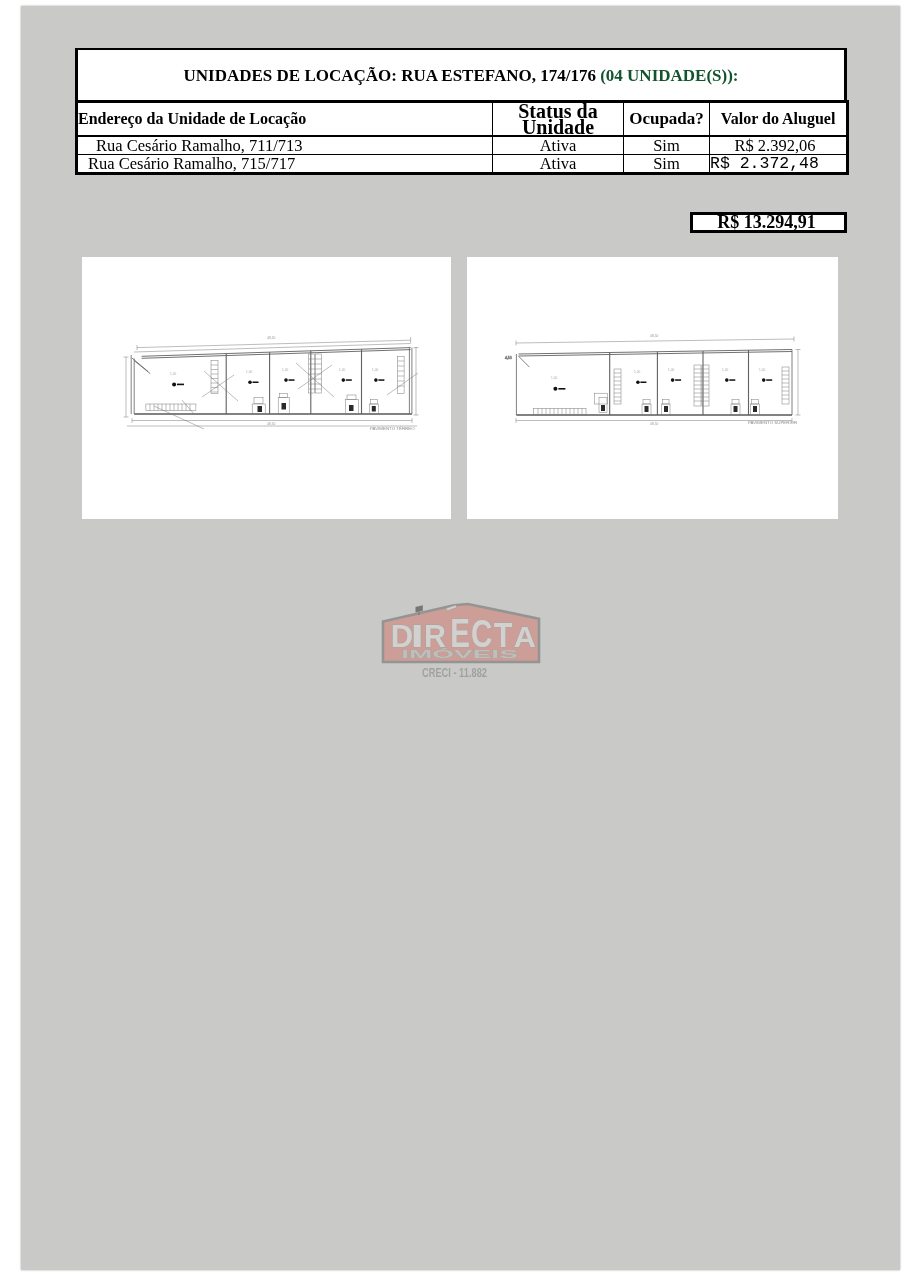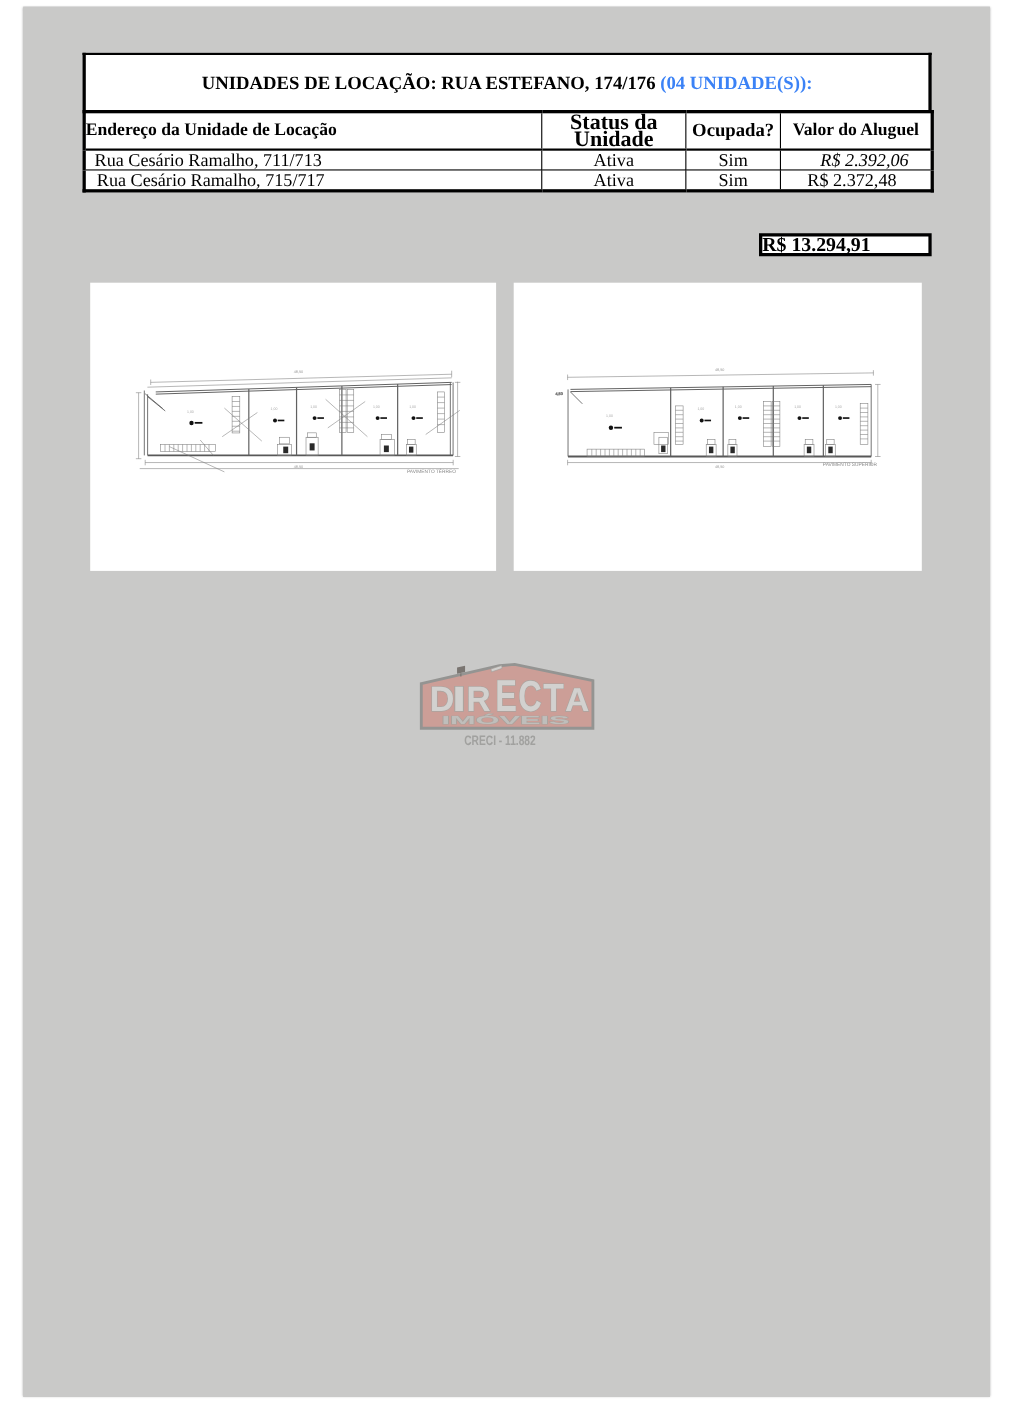--- a/index.html
+++ b/index.html
@@ -6,58 +6,58 @@
   body{font-family:"Liberation Serif",serif;position:relative;}
   .abs{position:absolute;}
 </style>
 </head>
 <body>
 
 <div class="abs" style="left:21px;top:6px;width:879px;height:1264px;background:#c9c9c8;box-shadow:0 0 2px #aaa;"></div>
 
 <div class="abs" style="left:75px;top:48px;width:772px;">
 
-  <div class="abs" style="left:0;top:0;width:766px;height:50px;border:2px solid #000;border-bottom:0;border-left-width:3px;border-right-width:3px;background:#fff;text-align:center;line-height:51px;font-size:17px;font-weight:bold;color:#000;">UNIDADES DE LOCAÇÃO: RUA ESTEFANO, 174/176&nbsp;<span style="color:#3b82f6;">(04 UNIDADE(S)):</span></div>
+  <div class="abs" style="left:0;top:0;width:766px;height:50px;border:2px solid #000;border-bottom:0;border-left-width:3px;border-right-width:3px;background:#fff;text-align:center;line-height:51px;font-size:17px;font-weight:bold;color:#000;">UNIDADES DE LOCAÇÃO: RUA ESTEFANO, 174/176&nbsp;<span style="color:#14532d;">(04 UNIDADE(S)):</span></div>
 
   <table style="position:absolute;left:0;top:52px;width:772px;border-collapse:collapse;table-layout:fixed;background:#fff;font-size:16.5px;line-height:16px;" cellspacing="0">
     <colgroup>
         <col style="width:416px">
         <col style="width:131px">
         <col style="width:86px">
         <col style="width:138px">
       </colgroup>
 
     <tbody>
         <tr style="font-weight:bold;">
       <td style="height:15px;border:1.5px solid #000;border-top:3px solid #000;border-bottom:2px solid #000;border-left:3px solid #000;padding:0;font-size:16px;">Endereço da Unidade de Locação</td>
       <td style="height:15px;border:1.5px solid #000;border-top:3px solid #000;border-bottom:2px solid #000;text-align:center;padding:0;font-size:20px;">Status da Unidade</td>
       <td style="height:15px;border:1.5px solid #000;border-top:3px solid #000;border-bottom:2px solid #000;text-align:center;padding:0;font-size:17px;">Ocupada?</td>
       <td style="height:15px;border:1.5px solid #000;border-top:3px solid #000;border-bottom:2px solid #000;border-right:3px solid #000;text-align:center;padding:0;font-size:16px;font-family:Liberation Serif, serif;">Valor do Aluguel</td>
     </tr>
 
 
 
     <tr>
-      <td style="height:17px;border:1.5px solid #000;border-left:3px solid #000;padding:0 0 0 8px;">Rua Cesário Ramalho, 711/713</td>
+      <td style="height:17px;border:1.5px solid #000;border-left:3px solid #000;padding:0 0 0 18px;">Rua Cesário Ramalho, 711/713</td>
       <td style="height:17px;border:1.5px solid #000;text-align:center;padding:0;">Ativa</td>
       <td style="height:17px;border:1.5px solid #000;text-align:center;padding:0;">Sim</td>
-      <td style="height:17px;border:1.5px solid #000;border-right:3px solid #000;text-align:right;padding:0 20px 0 0;font-style:italic;">R$ 2.392,06</td>
+      <td style="height:17px;border:1.5px solid #000;border-right:3px solid #000;text-align:center;padding:0 6px 0 0;">R$ 2.392,06</td>
     </tr>
 
     <tr>
       <td style="height:17px;border:1.5px solid #000;border-bottom:3px solid #000;border-left:3px solid #000;padding:0 0 0 10px;">Rua Cesário Ramalho, 715/717</td>
       <td style="height:17px;border:1.5px solid #000;border-bottom:3px solid #000;text-align:center;padding:0;">Ativa</td>
       <td style="height:17px;border:1.5px solid #000;border-bottom:3px solid #000;text-align:center;padding:0;">Sim</td>
-      <td style="height:17px;border:1.5px solid #000;border-bottom:3px solid #000;border-right:3px solid #000;text-align:center;padding:0 7px 0 0;">R$ 2.372,48</td>
+      <td style="height:17px;border:1.5px solid #000;border-bottom:3px solid #000;border-right:3px solid #000;text-align:left;padding:0 7px 0 0;font-family:Liberation Mono, monospace;">R$ 2.372,48</td>
     </tr>
   </tbody>
     </table>
 </div>
 
-<div class="abs" style="left:690px;top:212px;width:147px;height:15px;border:3px solid #000;background:#fff;text-align:left;line-height:15px;font-size:18px;font-weight:bold;padding-right:4px;">R$ 13.294,91</div>
+<div class="abs" style="left:690px;top:212px;width:147px;height:15px;border:3px solid #000;background:#fff;text-align:center;line-height:15px;font-size:18px;font-weight:bold;padding-right:4px;">R$ 13.294,91</div>
 
 <div class="abs" style="left:82px;top:257px;width:369px;height:262px;background:#fff;">
 <svg style="filter:blur(0.3px)" width="369" height="262" viewBox="0 0 369 262">
   <g stroke="#7a7a7a" stroke-width="0.5" fill="none">
 
     <path d="M55 90.6 L328.6 83.2 M55 88 L55 93 M328.6 80 L328.6 86"></path>
 
     <path d="M59.6 99.3 L328.6 90.6 M59.6 101.3 L328.6 92.6" stroke="#616161" stroke-width="0.9"></path>
 
     <path d="M52 95 L328.6 86.5"></path>

